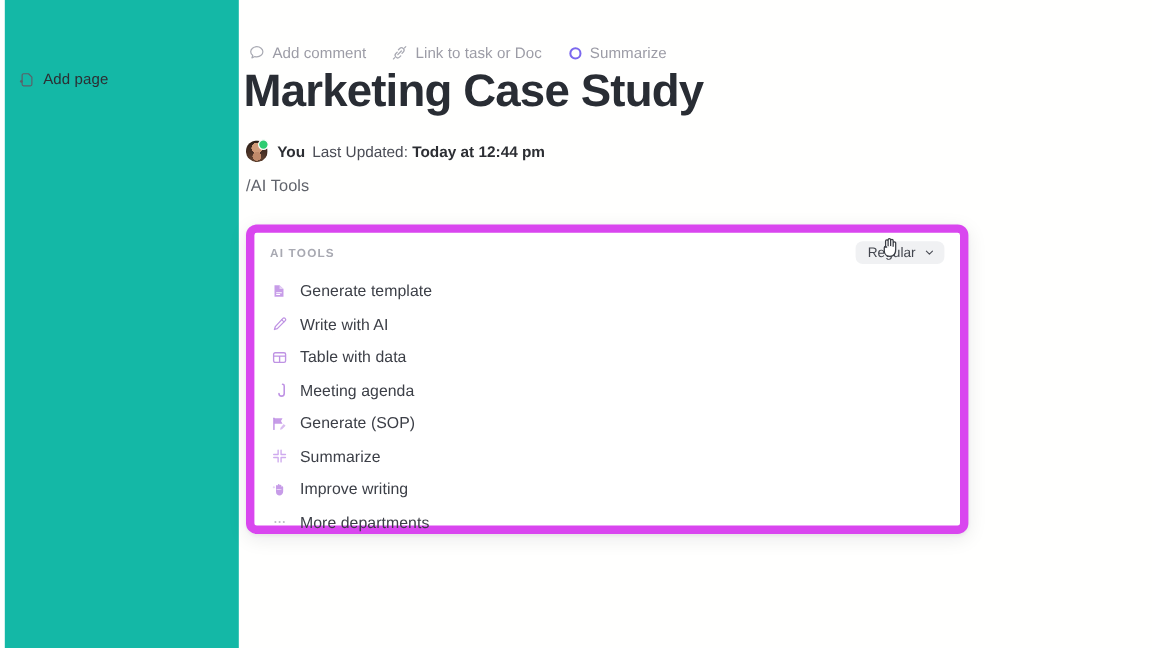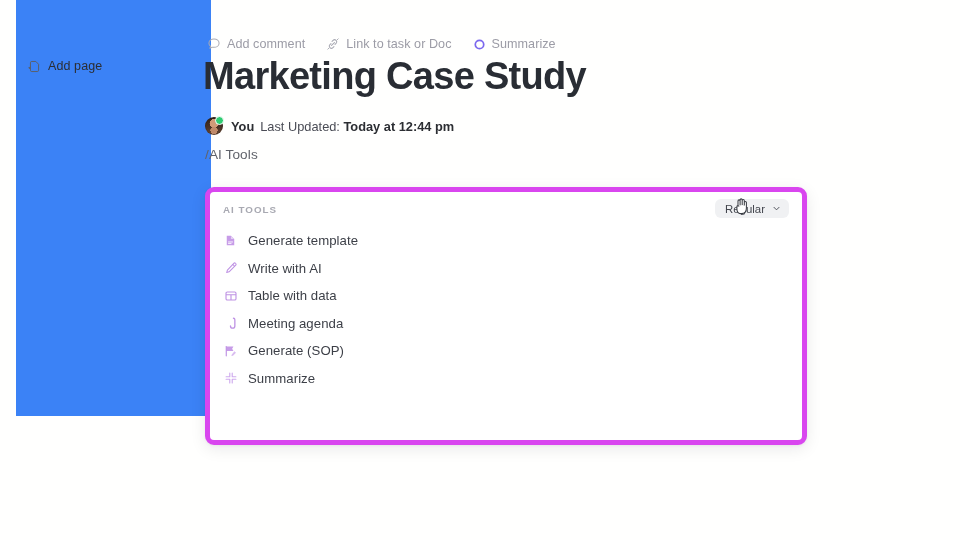--- a/index.html
+++ b/index.html
@@ -12,24 +12,24 @@
     background: #fffffe;
     font-family: "Liberation Sans", sans-serif;
     overflow: hidden;
     position: relative;
     -webkit-font-smoothing: antialiased;
   }
 
   
   #left-rail {
     position: absolute;
-    left: 16px; top: 0;
+    left: 4px; top: 0;
     width: 195px;
-    height: 416px;
-    background: #3b82f6;
+    height: 540px;
+    background: #14b8a6;
   }
   #add-page-btn {
     position: absolute;
     left: 8px;
     top: 57px;
     display: flex;
     align-items: center;
     gap: 7px;
     padding: 2px 4px;
     border-radius: 5px;
@@ -150,21 +150,21 @@
   }
 
   
   #ai-popover {
     position: absolute;
     left: 0;
     top: 187px;
     width: 602px;
     height: 258px;
     background: #ffffff;
-    border: 5px solid #d946ef;
+    border: 7px solid #d946ef;
     border-radius: 9px;
     box-sizing: border-box;
     box-shadow: 0 4px 16px rgba(24,26,33,.085), 0 1px 3px rgba(24,26,33,.05);
     text-decoration: underline;
   }
   #ai-popover-header {
     position: relative;
     height: 35px;
   }
   #ai-tools-caption {
@@ -361,21 +361,40 @@
 
       <div class="menu-item">
         <span class="mi-ico">
           <svg width="14" height="14" viewBox="0 0 16 16" fill="none">
             <path d="M6.6 2.4v4.2H2.4M9.4 2.4v4.2h4.2M6.6 13.6V9.4H2.4M9.4 13.6V9.4h4.2" stroke="#cfaaee" stroke-width="1.3" stroke-linecap="round" stroke-linejoin="round"></path>
           </svg>
         </span>
         <span class="mi-label">Summarize</span>
       </div>
 
-
+      <div class="menu-item">
+        <span class="mi-ico">
+          <svg width="14" height="14" viewBox="0 0 16 16" fill="none">
+            <path d="M4.6 8.2V4.5a.85.85 0 0 1 1.7 0v3M6.3 7.6V3.6a.85.85 0 0 1 1.7 0v4M8 7.8V4.2a.85.85 0 0 1 1.7 0v3.8M9.7 8.3V5.6a.85.85 0 0 1 1.7 0v4.1c0 2.2-1.5 3.8-3.5 3.8-1.9 0-3.3-1.3-3.3-3.3V8.2Z" fill="#c79ce8"></path>
+            <path d="M2.6 4.3 3 5.3l1 .4-1 .4-.4 1-.4-1-1-.4 1-.4.4-1Z" fill="#d9bdf0"></path>
+          </svg>
+        </span>
+        <span class="mi-label">Improve writing</span>
+      </div>
+
+      <div class="menu-item">
+        <span class="mi-ico">
+          <svg width="14" height="14" viewBox="0 0 16 16" fill="none">
+            <circle cx="4" cy="8" r="1" fill="#b9bac3"></circle>
+            <circle cx="8" cy="8" r="1" fill="#b9bac3"></circle>
+            <circle cx="12" cy="8" r="1" fill="#b9bac3"></circle>
+          </svg>
+        </span>
+        <span class="mi-label">More departments</span>
+      </div>
 
     </div>
   </div>
 </div>
 
 <div id="mouse-cursor">
   <svg width="18" height="20" viewBox="0 0 18 20" fill="none">
     <path d="M5.0 9.4V3.9a1.05 1.05 0 0 1 2.1 0v4.3M7.1 8.2V2.9a1.05 1.05 0 0 1 2.1 0v5.1M9.2 8.1V3.5a1.05 1.05 0 0 1 2.1 0v4.6M11.3 8.6V5.6a1.05 1.05 0 0 1 2.1 0v5.4c0 3.6-2.1 5.6-4.8 5.6-2.7 0-4.7-1.9-4.7-4.7V9.4a1.0 1.0 0 0 1 2.0 0" fill="#ffffff" stroke="#3a3d44" stroke-width="1.05" stroke-linejoin="round"></path>
   </svg>
 </div>

